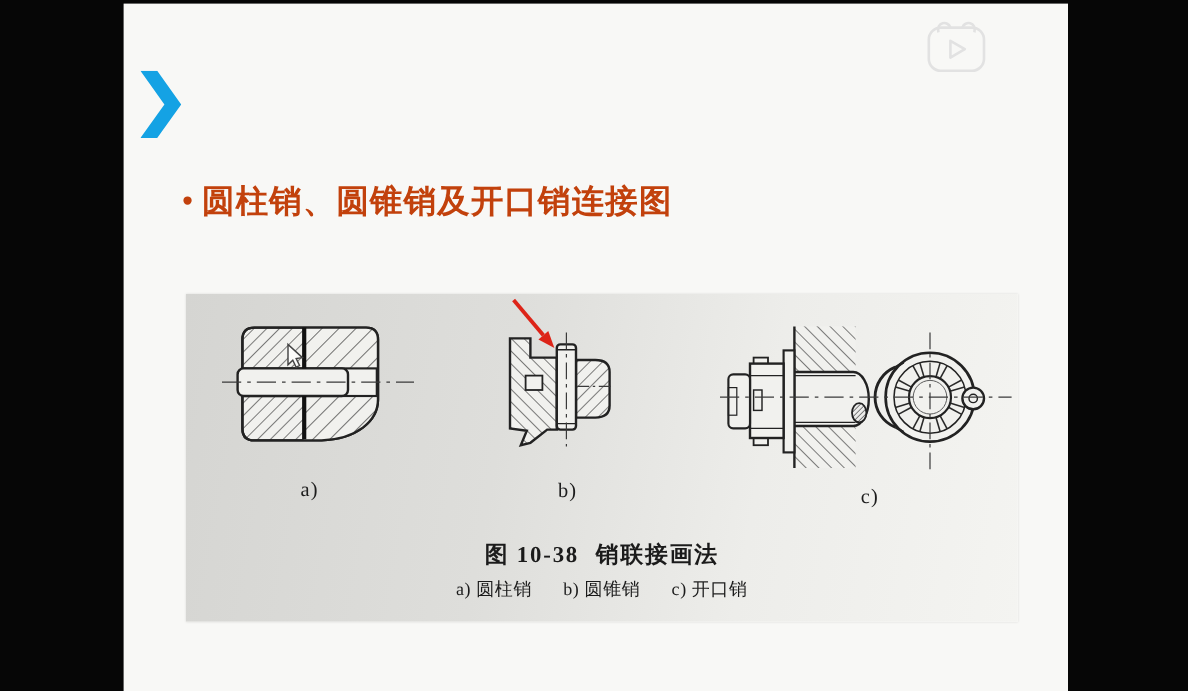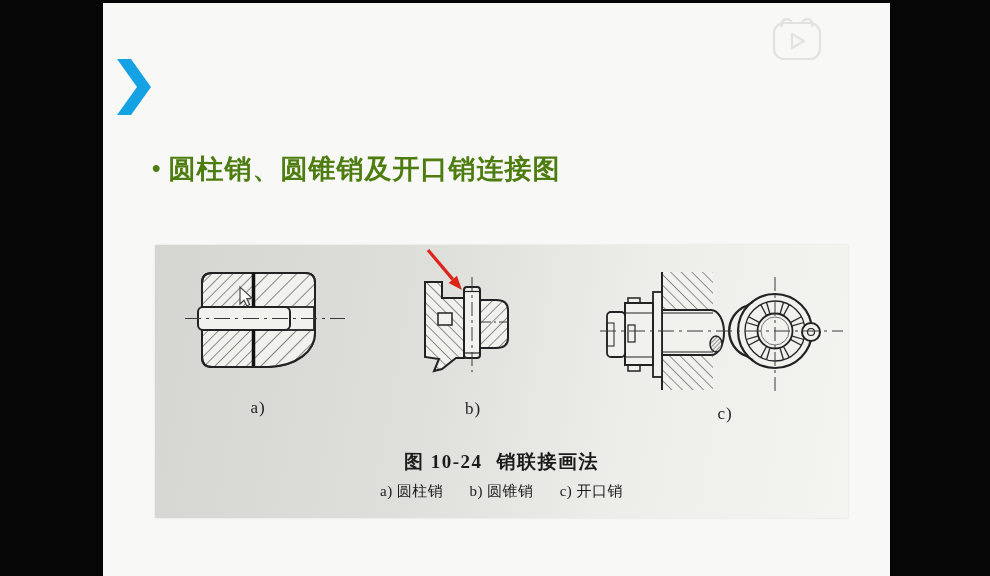--- a/index.html
+++ b/index.html
@@ -12,21 +12,21 @@
   #bar-top{left:0;top:0;width:990px;height:3px;}
   #bar-left{left:0;top:0;width:103px;height:576px;}
   #bar-right{left:890px;top:0;width:100px;height:576px;}
   #slide{
     position:absolute;left:103px;top:3px;width:787px;height:573px;
     background:#f8f8f6;
   }
   #chevron{position:absolute;left:14px;top:56px;width:34px;height:56px;}
   #title-row{
     position:absolute;left:49px;top:147px;width:600px;
-    color:#4d7c0f;font-size:27px;font-weight:600;letter-spacing:1px;
+    color:#c2410c;font-size:27px;font-weight:600;letter-spacing:1px;
     white-space:nowrap;line-height:36px;
   }
   #title-bullet{font-size:24px;margin-right:7px;vertical-align:2px;}
   
   #scan{
     position:absolute;left:52px;top:242px;width:693px;height:273px;
     background:linear-gradient(100deg,#d5d5d2 0%,#dededb 38%,#ededea 68%,#f4f4f1 100%);
     box-shadow:0 0 2px rgba(0,0,0,.12);
   }
   #scan svg{position:absolute;left:0;top:0;}
@@ -171,21 +171,21 @@
         <line x1="620" y1="32" x2="620" y2="147" stroke="#3a3a3a" stroke-width="1" stroke-dasharray="14 4 3 4"></line>
         <line x1="445" y1="86" x2="688" y2="86" stroke="#3a3a3a" stroke-width="1" stroke-dasharray="16 5 3 5"></line>
       </g>
     </svg>
 
     <div class="sub-label" id="label-a">a)</div>
     <div class="sub-label" id="label-b">b)</div>
     <div class="sub-label" id="label-c">c)</div>
 
     <div class="caption" id="caption1">
-      <span class="cap-num">图 10-24</span><span>销联接画法</span>
+      <span class="cap-num">图 10-38</span><span>销联接画法</span>
     </div>
     <div class="caption" id="caption2">
       <span>a) 圆柱销</span><span>b) 圆锥销</span><span>c) 开口销</span>
     </div>
   </div>
 </div>
 
 <div class="wm-layer" id="wm-light">
   <div class="wm">
     <svg width="54" height="52" viewBox="0 0 54 52">

